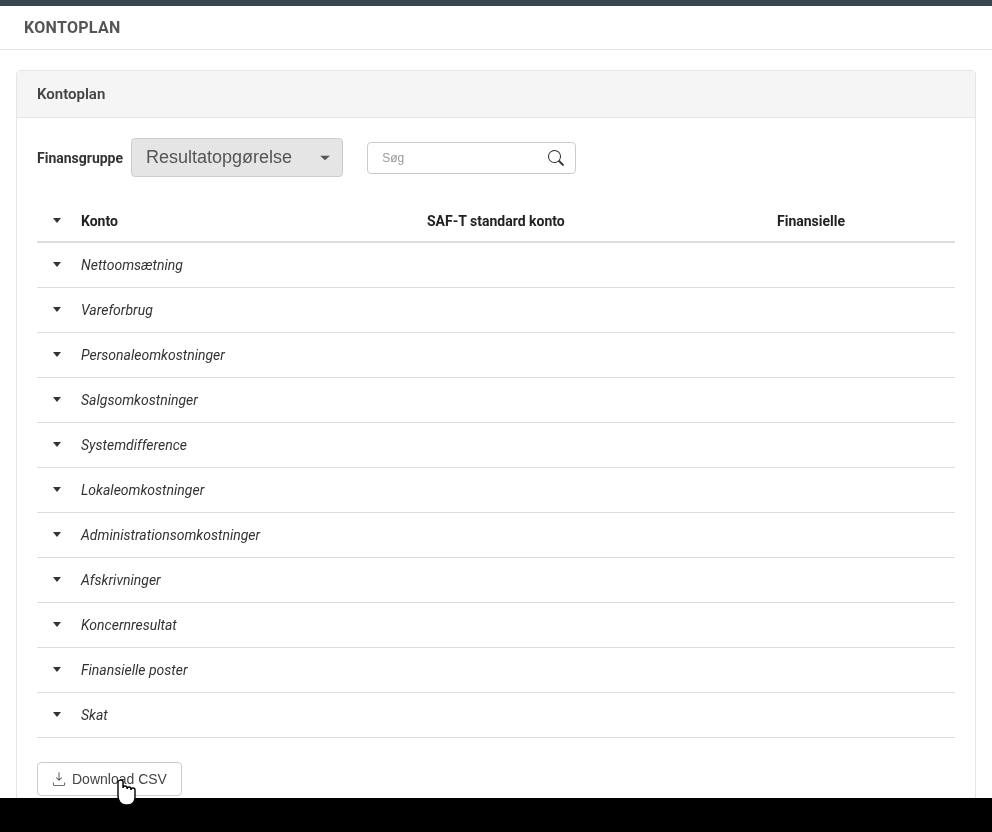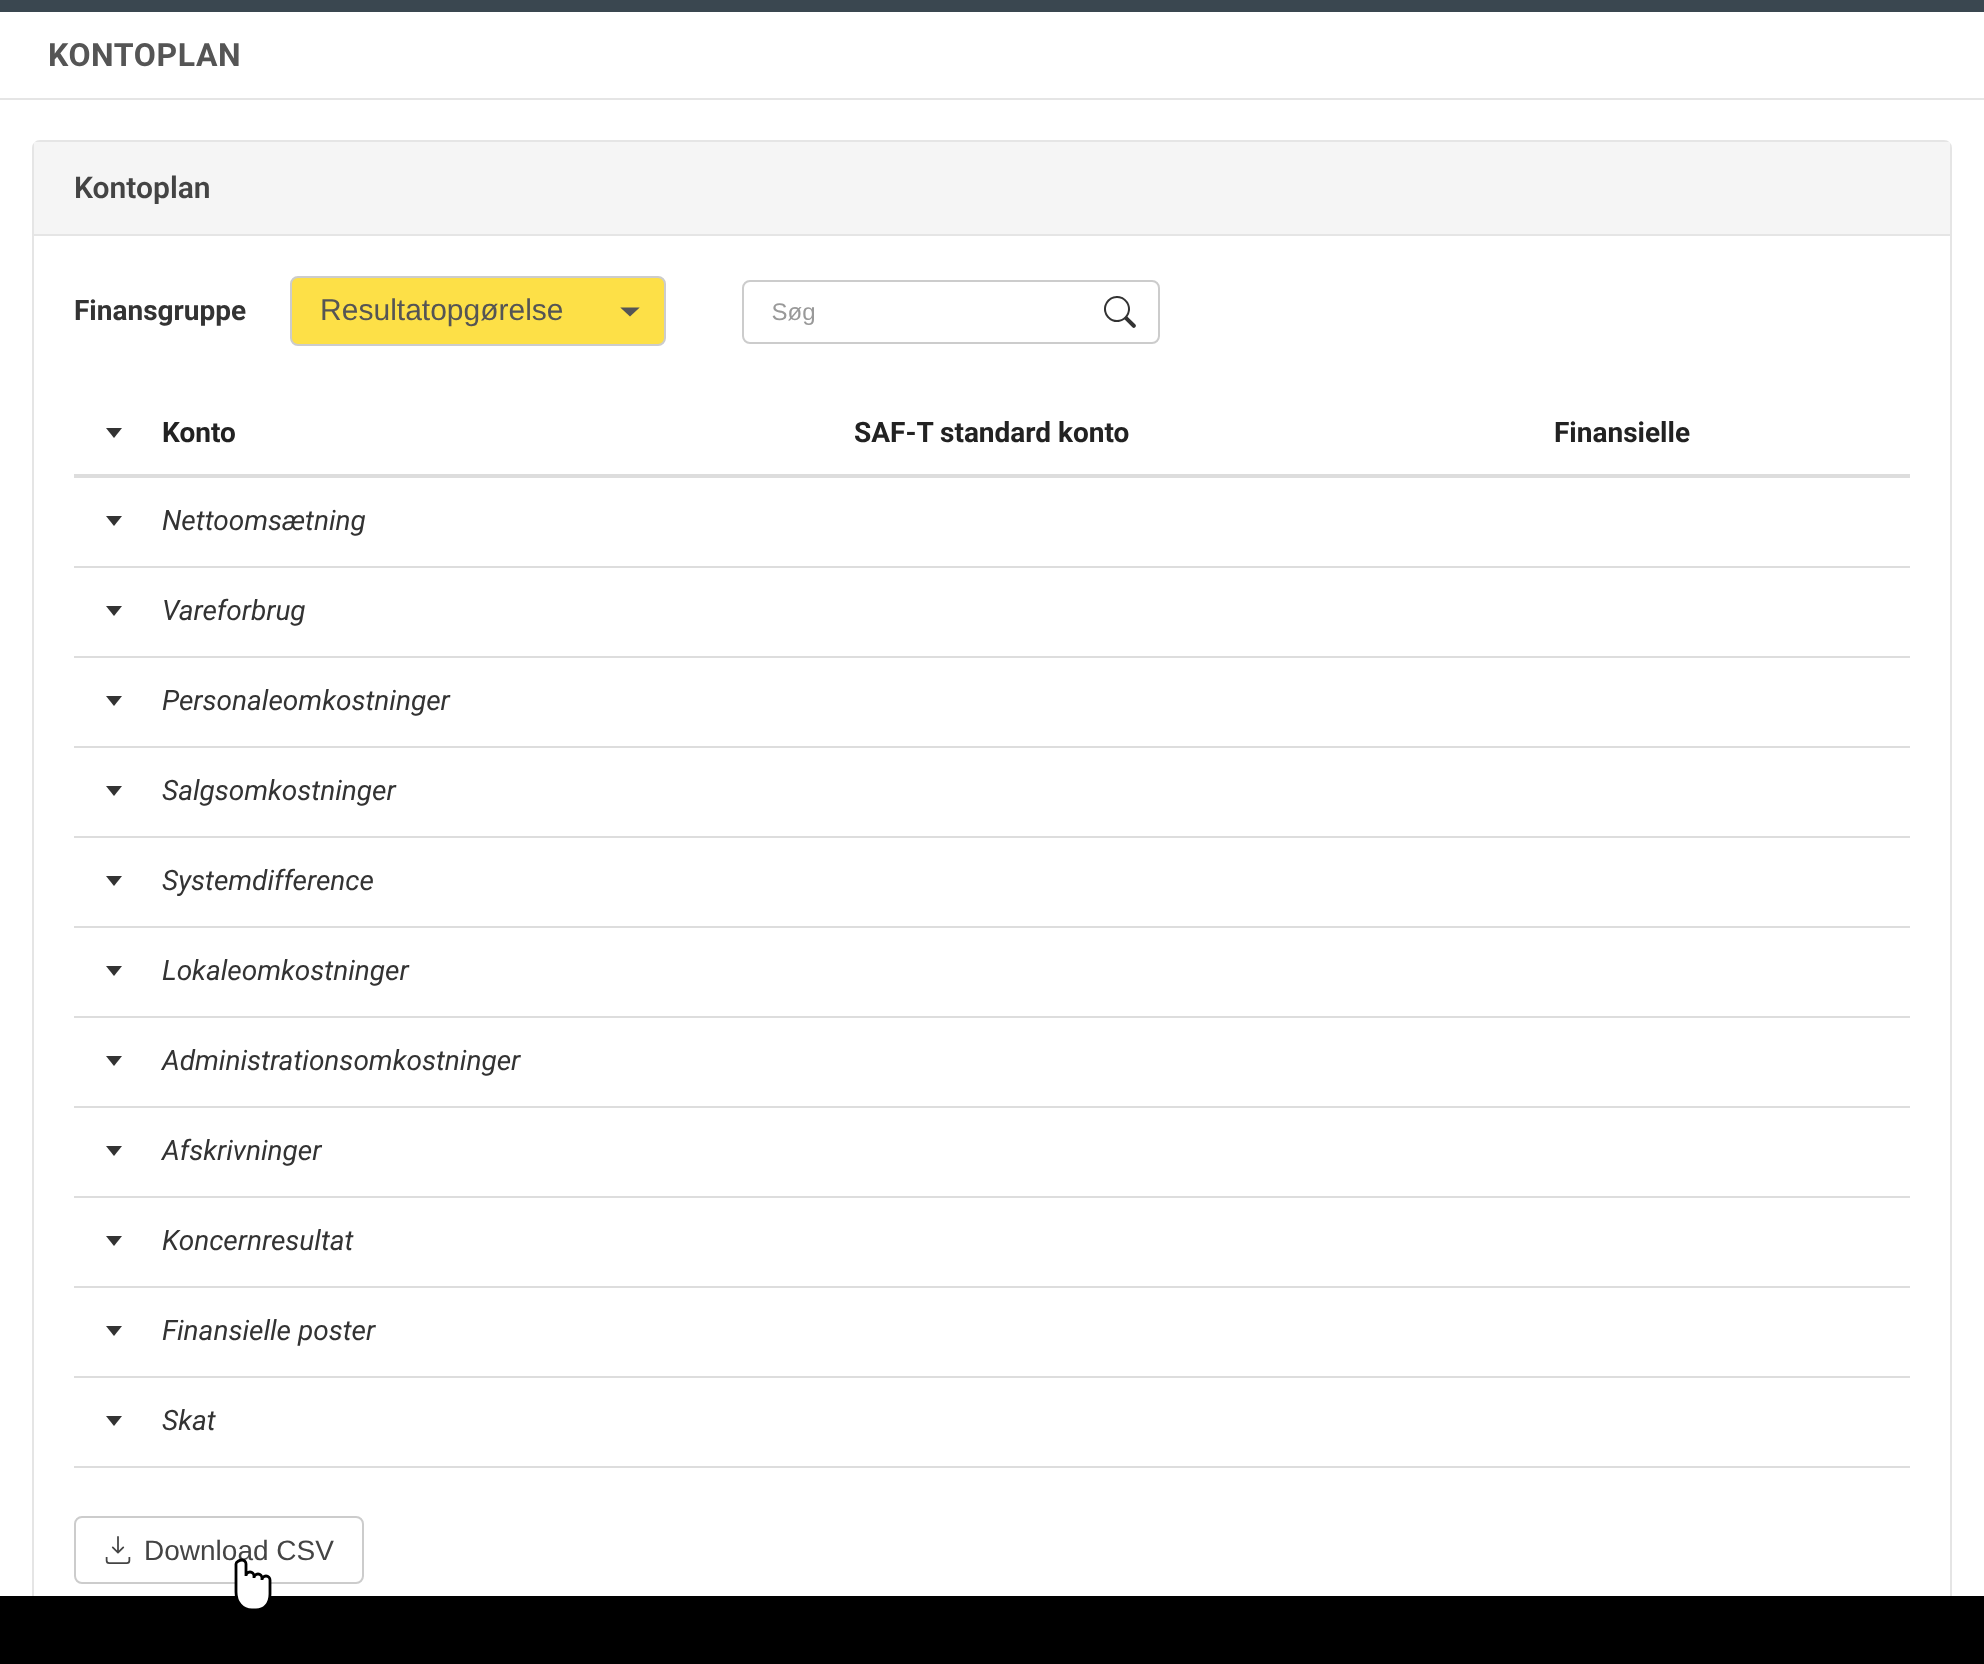--- a/index.html
+++ b/index.html
@@ -40,39 +40,39 @@
       font-size: 15px;
       font-weight: 600;
       color: #444;
     }
     .panel-body {
       padding: 20px;
     }
     .filter-row {
       display: flex;
       align-items: center;
-      gap: 38px;
+      gap: 24px;
       margin-bottom: 24px;
     }
     .filter-label {
       font-size: 14px;
       font-weight: 700;
       color: #333;
       margin-right: -16px;
     }
     .select-wrapper {
       position: relative;
     }
     .select {
       appearance: none;
       border: 1px solid #ccc;
       border-radius: 4px;
-      background: #fde047;
+      background: #e5e5e5;
       padding: 8px 50px 8px 14px;
-      font-size: 15px;
+      font-size: 18px;
       color: #555;
       cursor: pointer;
       min-width: 170px;
     }
     .select-caret {
       position: absolute;
       right: 12px;
       top: 50%;
       transform: translateY(-50%);
       pointer-events: none;

